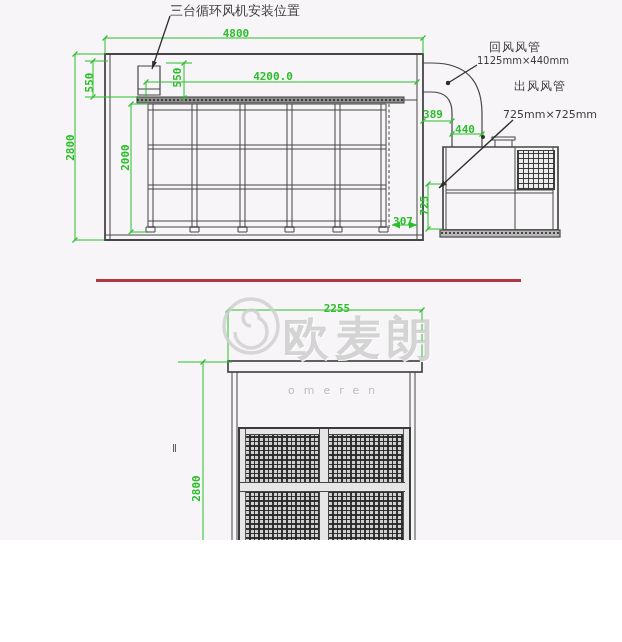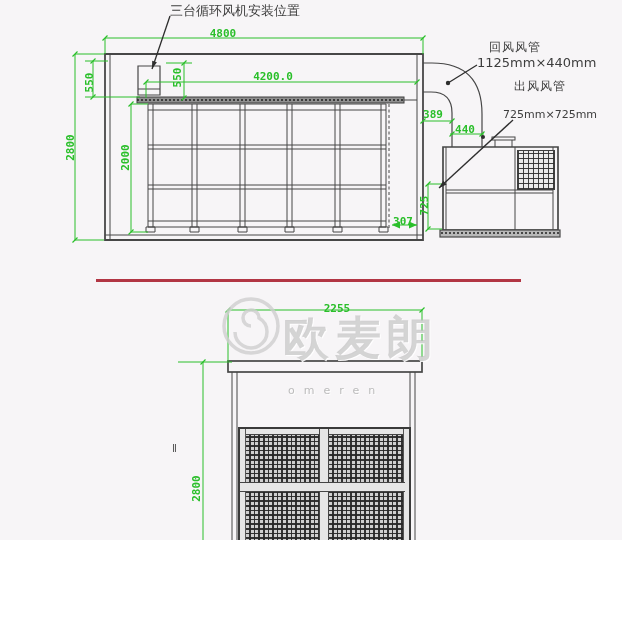--- a/index.html
+++ b/index.html
@@ -147,25 +147,25 @@
     <div class="strip" style="right:0;top:0;width:5px;height:165px;border-left:1px solid #555;"></div>
     <div class="strip" style="left:79px;top:0;width:8px;height:165px;border-left:1px solid #444;border-right:1px solid #444;"></div>
     <div class="strip" style="left:0;top:53px;width:165px;height:8px;border-top:1px solid #444;border-bottom:1px solid #444;"></div>
     <div class="strip" style="left:0;top:111px;width:165px;height:8px;border-top:1px solid #444;border-bottom:1px solid #444;"></div>
   </div>
 
   <div class="grille"></div>
 
   <div class="lbl" style="left:170px;top:4px;font-size:13px;">三台循环风机安装位置</div>
   <div class="lbl" style="left:489px;top:41px;letter-spacing:1px;">回风风管</div>
-  <div class="lbl" style="left:477px;top:56px;font-size:13px;">1125mm×440mm</div>
+  <div class="lbl" style="left:477px;top:56px;font-size:10px;">1125mm×440mm</div>
   <div class="lbl" style="left:514px;top:80px;letter-spacing:1px;">出风风管</div>
   <div class="lbl" style="left:503px;top:109px;font-size:11px;">725mm×725mm</div>
 
-  <div class="dim" style="left:201px;top:28px;">4800</div>
+  <div class="dim" style="left:214px;top:28px;">4800</div>
   <div class="dim" style="left:251px;top:71px;">4200.0</div>
   <div class="dim dimv" style="left:48px;top:142px;">2800</div>
   <div class="dim dimv" style="left:67px;top:77px;">550</div>
   <div class="dim dimv" style="left:155px;top:72px;">550</div>
   <div class="dim dimv" style="left:103px;top:152px;">2000</div>
   <div class="dim" style="left:411px;top:109px;">389</div>
   <div class="dim" style="left:443px;top:124px;">440</div>
   <div class="dim dimv" style="left:402px;top:200px;">725</div>
   <div class="dim" style="left:381px;top:216px;">307</div>
 

